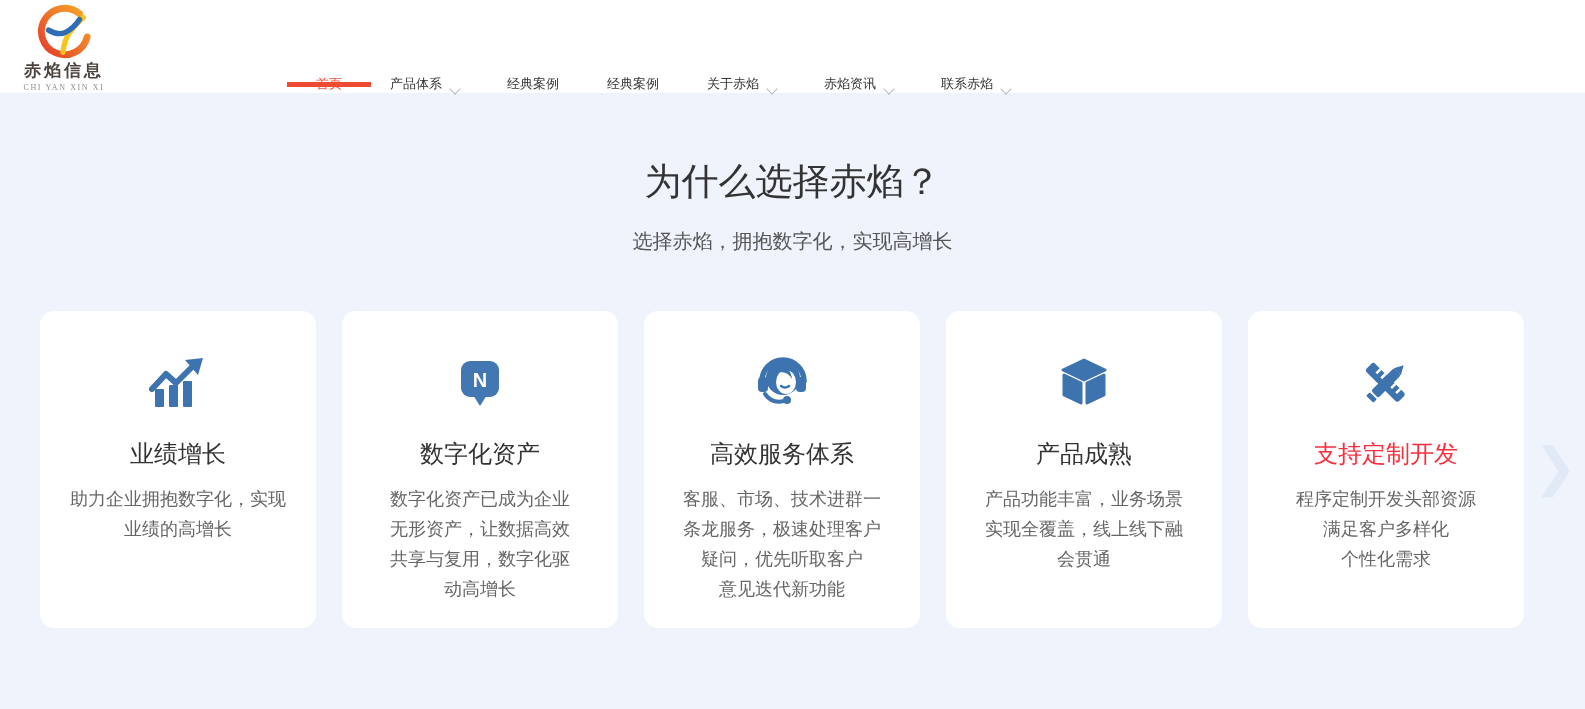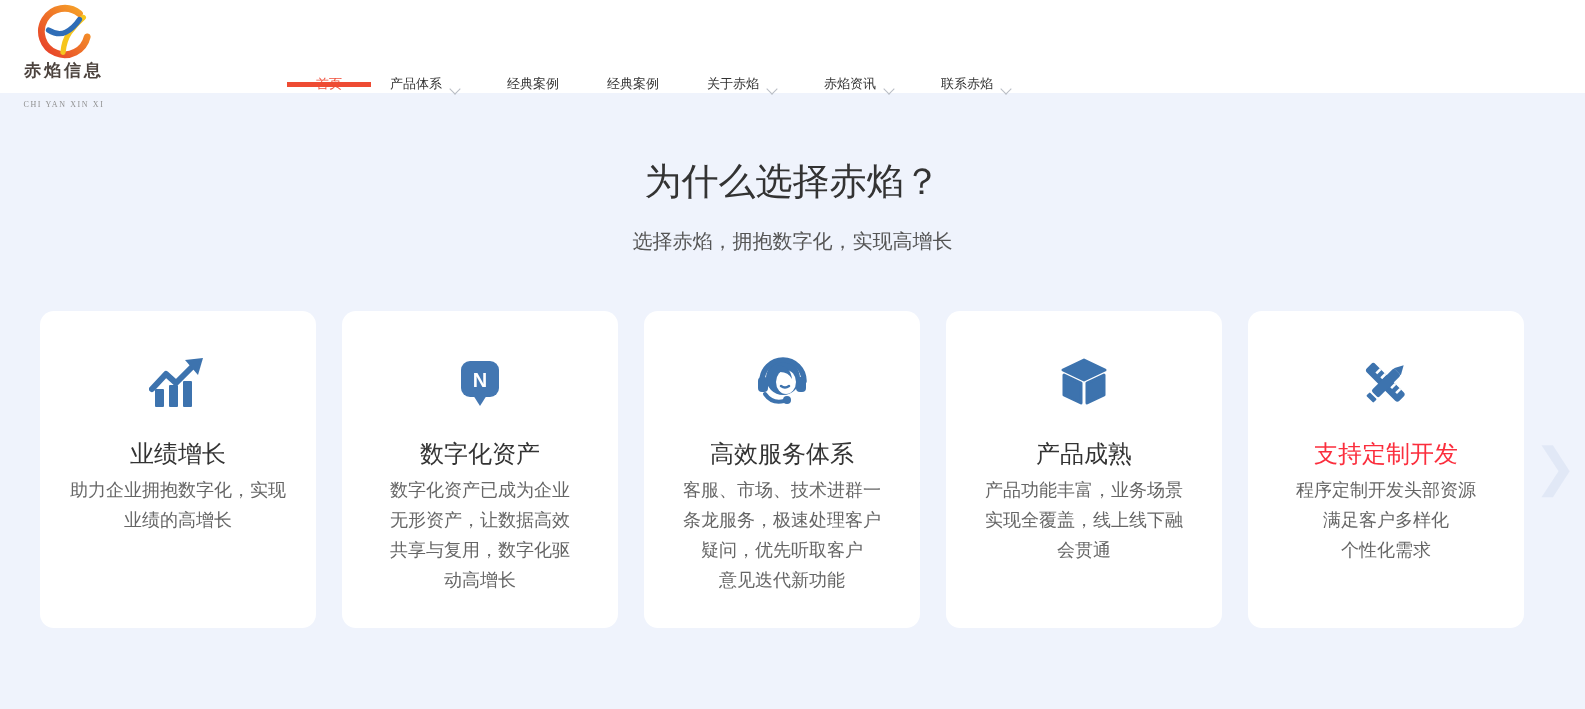--- a/index.html
+++ b/index.html
@@ -15,21 +15,21 @@
     height:93px; background:#ffffff; position:relative;
     display:flex; align-items:center;
   }
   .logo {
     position:absolute; left:12px; top:4px; width:104px; text-align:center;
     cursor:pointer;
     font-family:Liberation Serif, serif;
   }
   .logo svg { display:block; margin:0 auto; }
   .logo-cn { font-size:17px; font-weight:bold; color:#4c433e; letter-spacing:3px; margin-top:-3px; }
-  .logo-en { font-size:8px; color:#8f8f8f; letter-spacing:1.6px; margin-top:18px;text-align:center; }
+  .logo-en { font-size:8px; color:#8f8f8f; letter-spacing:1.6px; margin-top:1px;text-align:center; }
 
   nav { display:flex; margin-left:316px; gap:48px; height:100%; }
   .nav-item {
     display:flex; align-items:flex-end; font-size:13px; color:#333;
     cursor:pointer; position:relative; user-select:none;
   }
   .nav-item.active { color:#f0513d; }
   .nav-item.active::after {
     content:""; position:absolute; left:50%; transform:translateX(-50%);
     bottom:6px; width:84px; height:5px; background:#ee4b33;
@@ -44,21 +44,21 @@
   .sec-title { margin:0; padding-top:64px; text-align:center; font-size:37px; font-weight:500; color:#333; }
   .sec-sub   { margin:21px 0 0; text-align:center; font-size:20px; font-weight:400; color:#555; }
 
   .cards { display:grid; grid-template-columns:repeat(5,276px); gap:26px; margin:56px 0 0 40px; }
   .card {
     background:#ffffff; border-radius:14px; height:317px;
     padding-top:42px; text-align:center;
   }
   .card-icon { height:60px; display:flex; justify-content:center; align-items:center; }
   .card-title { margin:25px 0 0; font-size:24px; font-weight:500; color:#333;font-family:Liberation Mono, monospace; }
-  .card-desc { margin:5px 16px 0; font-size:18px; line-height:30px; color:#666; white-space:pre-line; }
+  .card-desc { margin:14px 16px 0; font-size:18px; line-height:30px; color:#666; white-space:pre-line; }
 
   .carousel-next {
     position:absolute; right:8px; top:348px; font-size:52px;
     color:#9fb3d9; opacity:0.16; cursor:pointer; line-height:1;
   }
 </style>
 </head>
 <body>
 
 <header>

